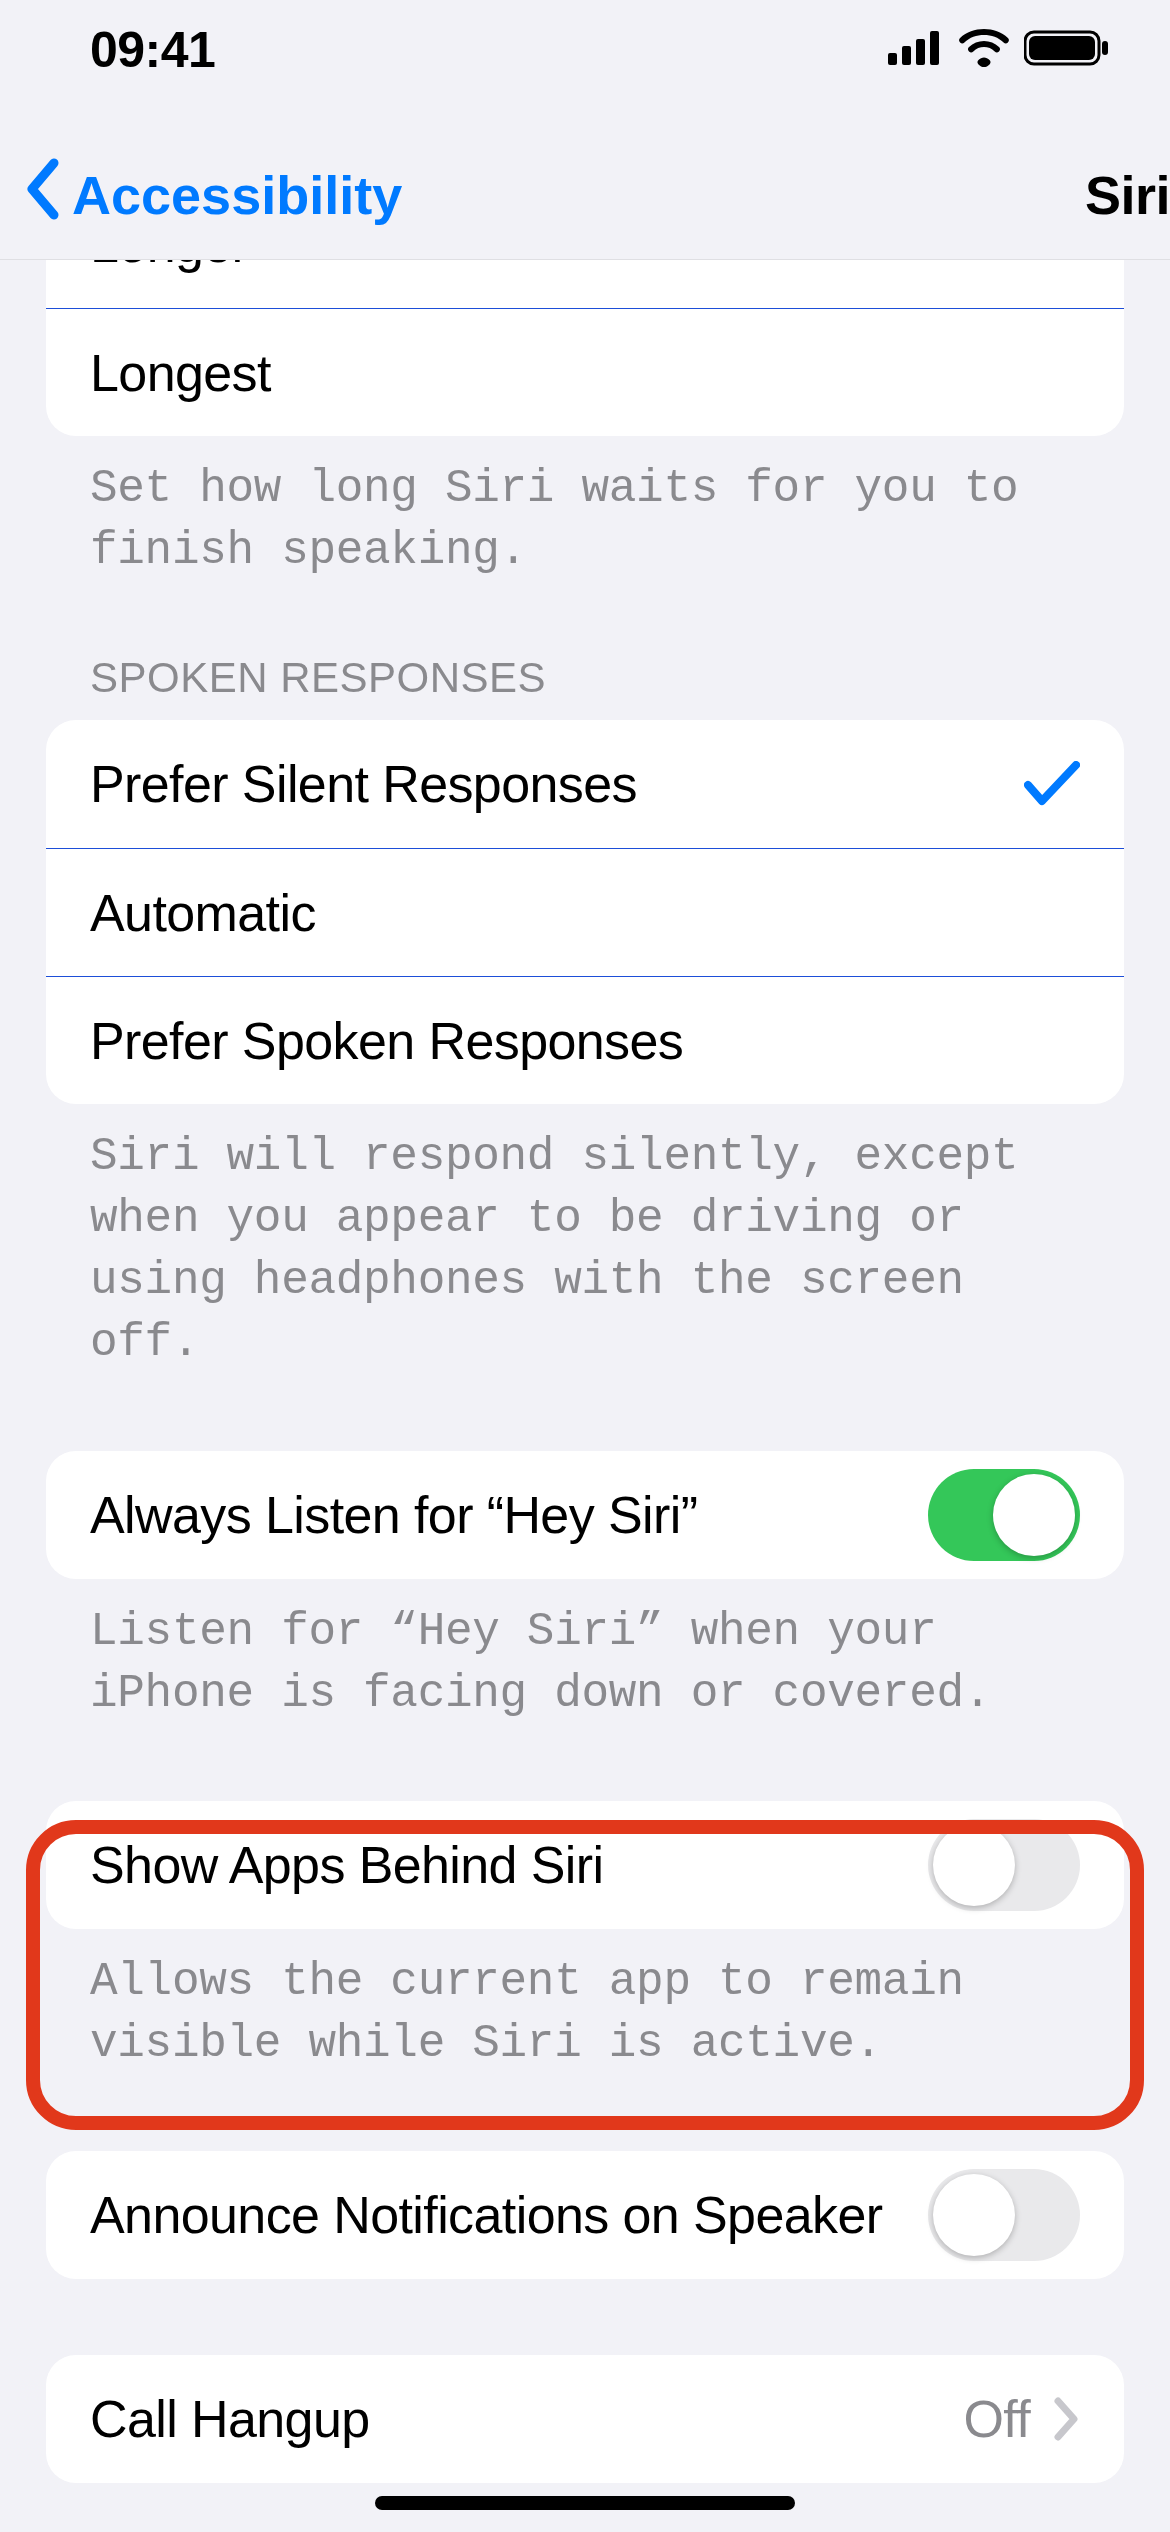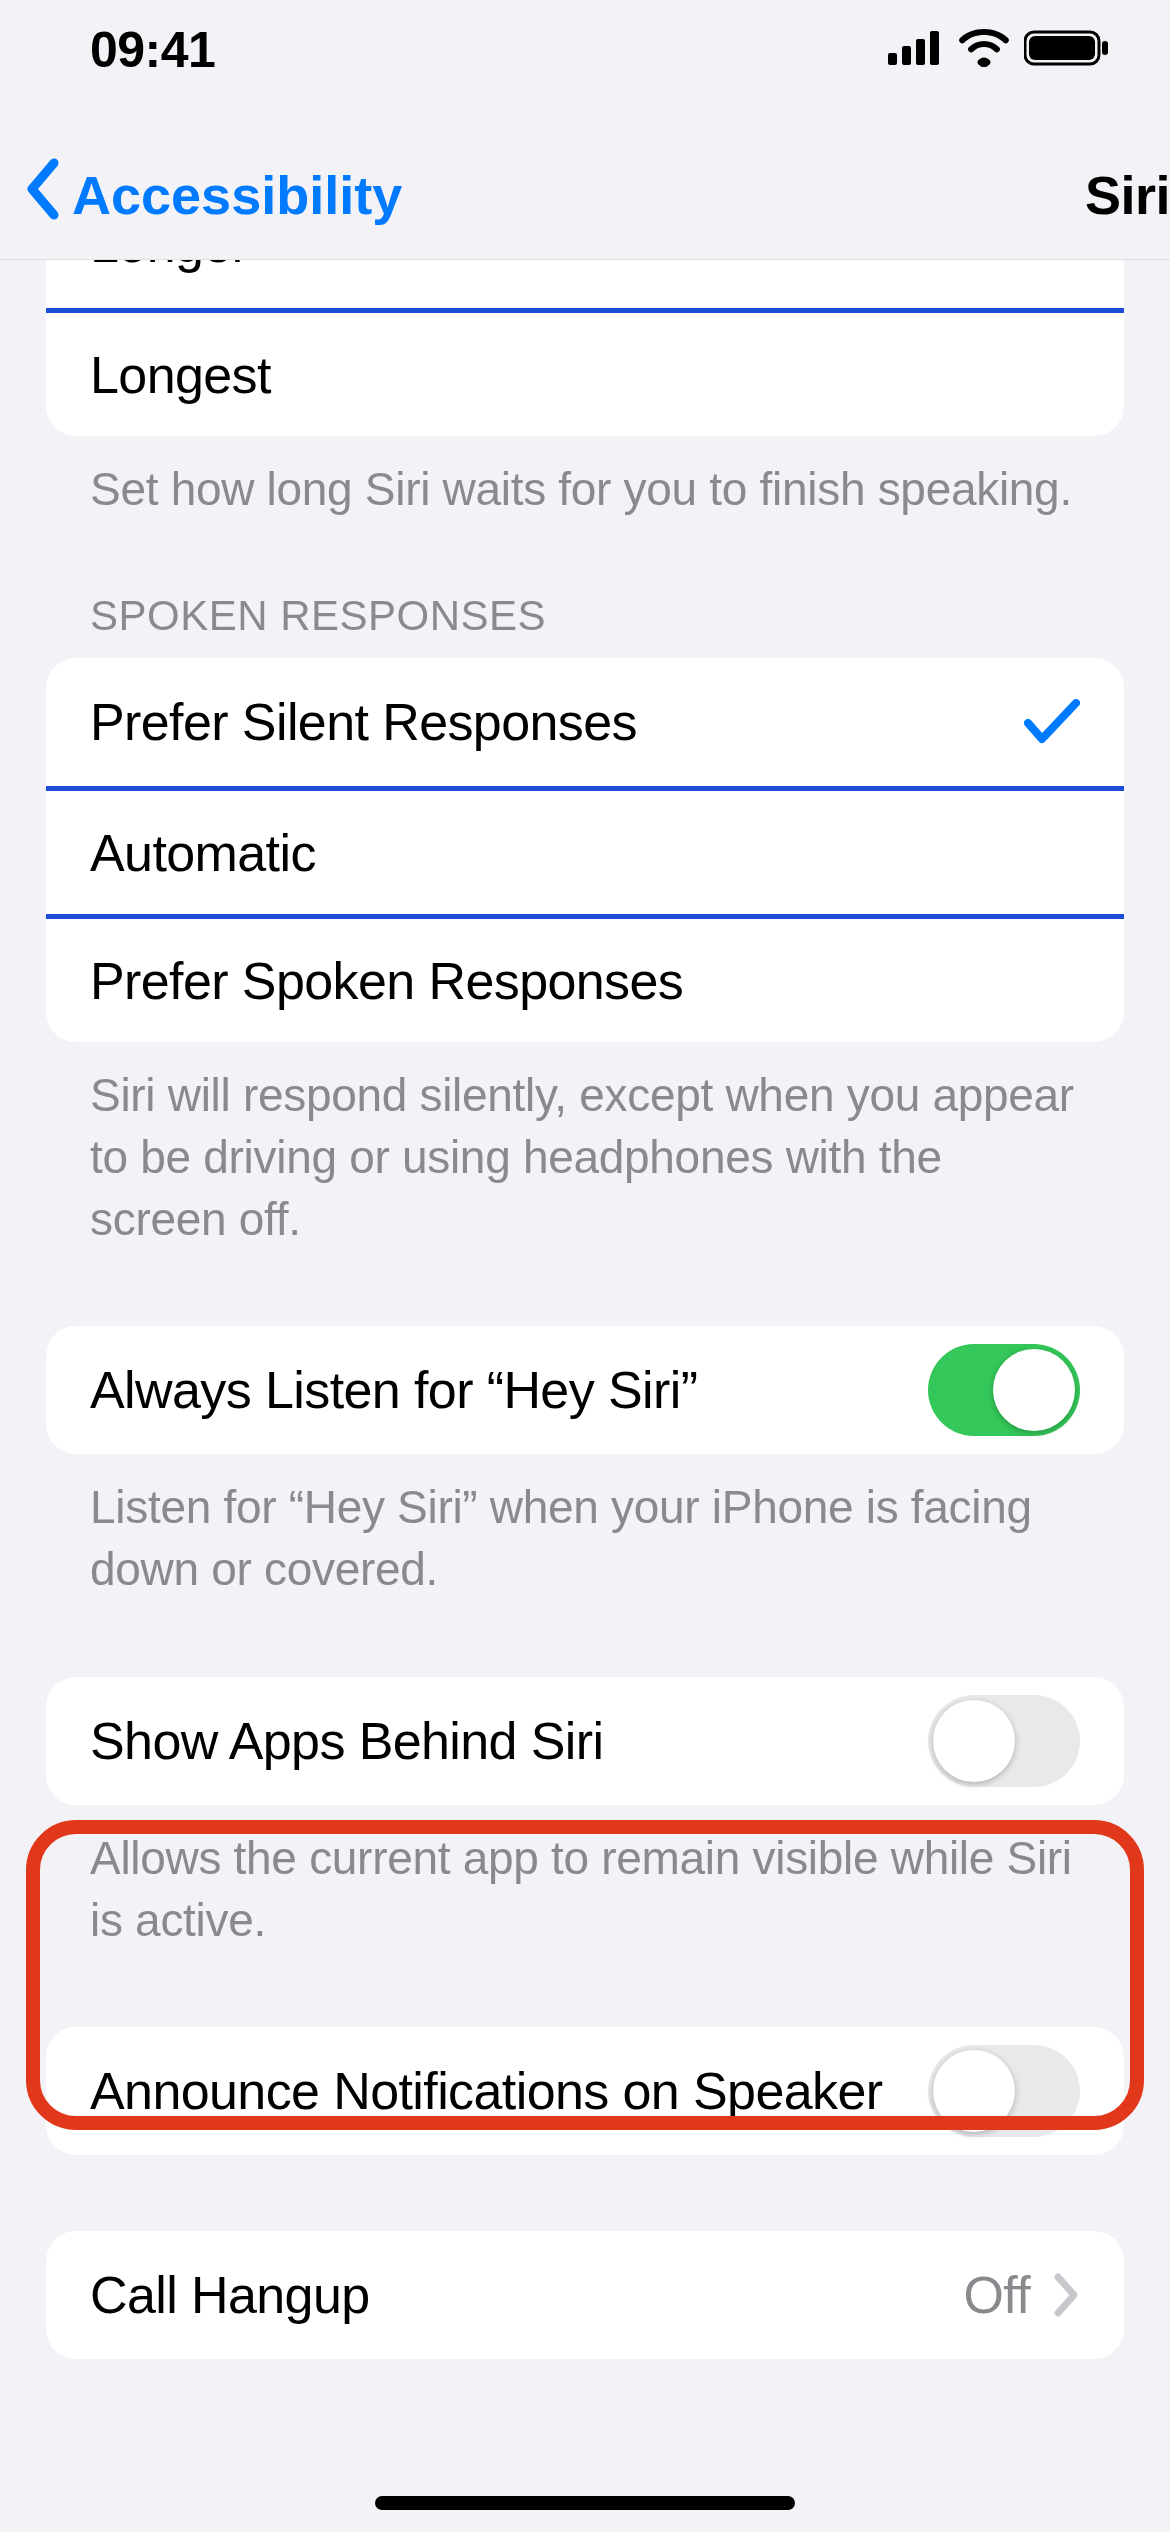--- a/index.html
+++ b/index.html
@@ -70,39 +70,40 @@
   .group.cut-top { border-top-left-radius: 0; border-top-right-radius: 0; }
   .row {
     display: flex;
     align-items: center;
     min-height: 128px;
     padding: 0 44px;
     font-size: 52px;
     letter-spacing: -0.6px;
     justify-content: space-between;
   }
-  .row + .row { border-top: 5px solid #1d4ed8; }
+  .row + .row { border-top: 1px solid #1d4ed8; }
   .row-label {}
   .row-right { display: flex; align-items: center; gap: 24px; }
   .row-value { color: #8a8a8e; font-size: 52px; margin-left: 16px; }
 
   
   .section-header {
     font-size: 42px;
     color: #8a8a8e;
     letter-spacing: 0.5px;
     margin: 72px 90px 18px;
     text-transform: uppercase;
   }
   .section-footer {
     font-size: 46px;
     color: #8a8a8e;
     line-height: 1.35;
     margin: 22px 90px 0;
     letter-spacing: -0.3px;
+    font-family: Liberation Mono, monospace;
   }
 
   
   .switch {
     width: 152px; height: 92px;
     border-radius: 46px;
     background: #e9e9eb;
     position: relative;
     flex: none;
   }

